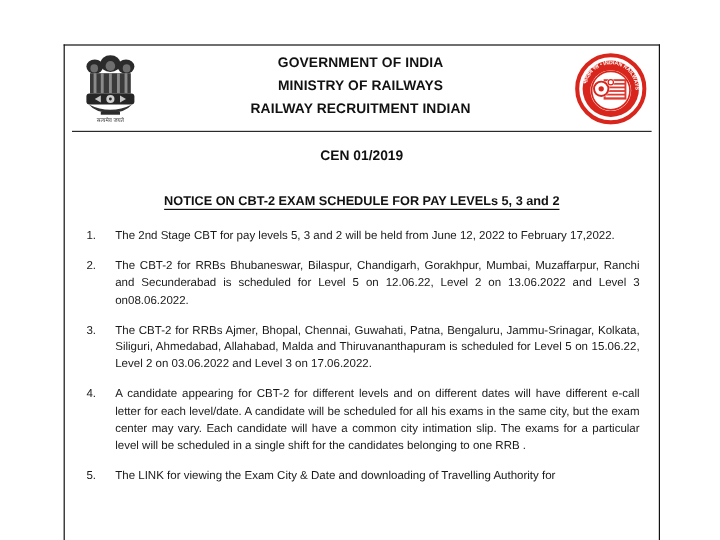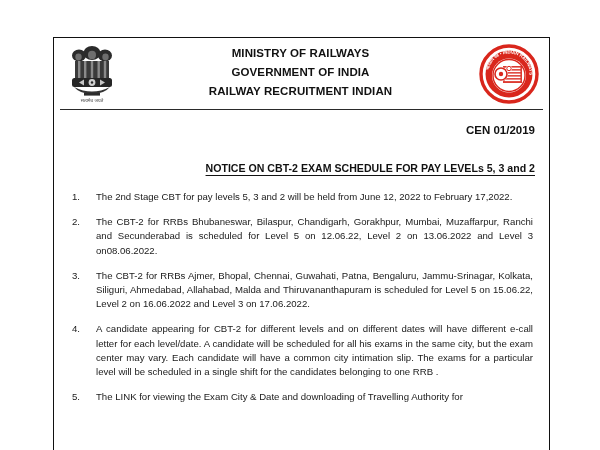--- a/index.html
+++ b/index.html
@@ -83,21 +83,21 @@
     left: 6px;
     right: 6px;
     top: 71px;
     height: 0;
     border-top: 1.4px solid #2a2a2a;
   }
 
   
   #notice-head {
     padding: 12px 14px 0 14px;
-    text-align: right;
+    text-align: center;
   }
 
   #cen-number {
     font-weight: bold;
     font-size: 11.5px;
     line-height: 16px;
     color: #111111;
   }
 
   #cen-subtitle {
@@ -185,22 +185,22 @@
             <path d="M39 40.5 l-5 -3 v6 z" fill="#c8c8c8"></path>
 
             <path d="M8 45 q18 9 36 0 q-6 7 -18 7 q-12 0 -18 -7 z" fill="#333333"></path>
             <rect x="18" y="51" width="16" height="2.6" fill="#2b2b2b"></rect>
           </g>
           <text x="26" y="60" font-size="4.6" fill="#3a3a3a" text-anchor="middle" font-family="'DejaVu Sans', sans-serif">सत्यमेव जयते</text>
         </svg>
       </div>
 
       <div id="masthead-titles">
+        <div class="mast-line">GOVERNMENT OF INDIA</div>
         <div class="mast-line">MINISTRY OF RAILWAYS</div>
-        <div class="mast-line">GOVERNMENT OF INDIA</div>
         <div class="mast-line">RAILWAY RECRUITMENT INDIAN</div>
       </div>
 
       <div class="emblem" id="emblem-railways">
         <svg viewBox="0 0 60 60" width="60" height="60" aria-hidden="true">
           <circle cx="30" cy="30" r="29" fill="#ffffff"></circle>
           <circle cx="30" cy="30" r="28" fill="none" stroke="#d9261c" stroke-width="3.4"></circle>
           <circle cx="30" cy="30" r="23.5" fill="#d9261c"></circle>
           <circle cx="30" cy="31.5" r="17" fill="#ffffff"></circle>
           <circle cx="30" cy="31.5" r="16" fill="none" stroke="#d9261c" stroke-width="1.4"></circle>
@@ -239,21 +239,21 @@
         <span class="item-text">The 2nd Stage CBT for pay levels 5, 3 and 2 will be held from June 12, 2022 to February 17,2022.</span>
       </div>
 
       <div class="item">
         <span class="item-num">2.</span>
         <span class="item-text">The CBT-2 for RRBs Bhubaneswar, Bilaspur, Chandigarh, Gorakhpur, Mumbai, Muzaffarpur, Ranchi and Secunderabad is scheduled for Level 5 on 12.06.22, Level 2 on 13.06.2022 and Level 3 on08.06.2022.</span>
       </div>
 
       <div class="item">
         <span class="item-num">3.</span>
-        <span class="item-text">The CBT-2 for RRBs Ajmer, Bhopal, Chennai, Guwahati, Patna, Bengaluru, Jammu-Srinagar, Kolkata, Siliguri, Ahmedabad, Allahabad, Malda and Thiruvananthapuram is scheduled for Level 5 on 15.06.22, Level 2 on 16.06.2022 and Level 3 on 17.06.2022.</span>
+        <span class="item-text">The CBT-2 for RRBs Ajmer, Bhopal, Chennai, Guwahati, Patna, Bengaluru, Jammu-Srinagar, Kolkata, Siliguri, Ahmedabad, Allahabad, Malda and Thiruvananthapuram is scheduled for Level 5 on 15.06.22, Level 2 on 03.06.2022 and Level 3 on 17.06.2022.</span>
       </div>
 
       <div class="item">
         <span class="item-num">4.</span>
         <span class="item-text">A candidate appearing for CBT-2 for different levels and on different dates will have different e-call letter for each level/date. A candidate will be scheduled for all his exams in the same city, but the exam center may vary. Each candidate will have a common city intimation slip. The exams for a particular level will be scheduled in a single shift for the candidates belonging to one RRB .</span>
       </div>
 
       <div class="item">
         <span class="item-num">5.</span>
         <span class="item-text">The LINK for viewing the Exam City &amp; Date and downloading of Travelling Authority for</span>

